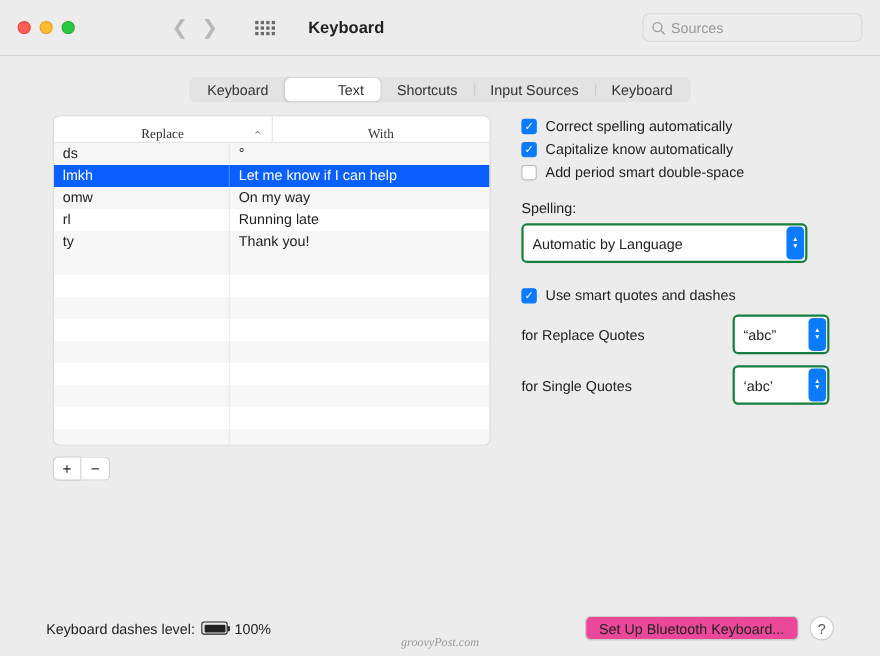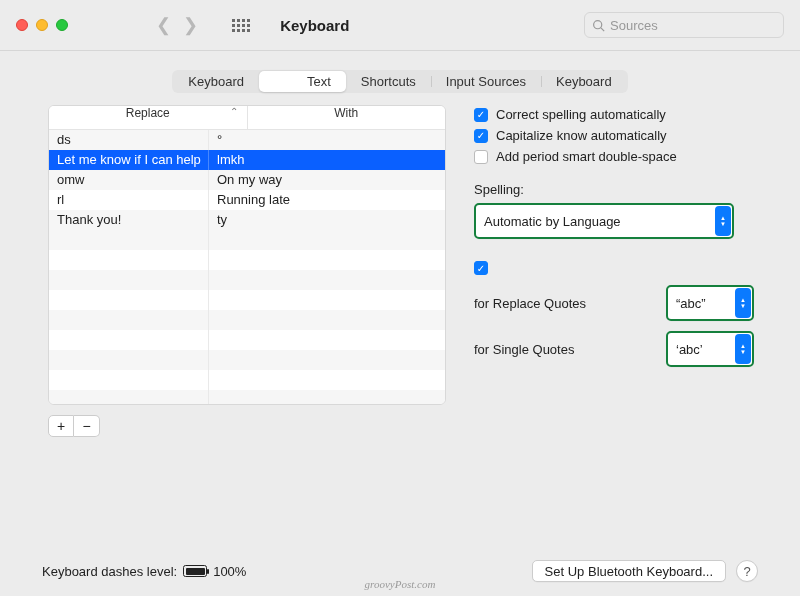--- a/index.html
+++ b/index.html
@@ -94,25 +94,26 @@
   }
   .thead {
     display: flex;
     height: 24px;
     border-bottom: 1px solid #e4e4e4;
     background: #fff;
   }
   .th {
     flex: 1;
     display: flex;
-    align-items: flex-start;
+    align-items: flex-end;
     justify-content: center;
     font-size: 12px;
     color: #333;
     position:relative;
+    font-family:Liberation Serif, serif;
   }
   .th:first-child { border-right: 1px solid #e4e4e4; }
   .th .sort { position:absolute; right:8px; font-size:10px; color:#777;}
   .trow { display: flex; height: 20px; }
   .trow.alt { background: #f6f6f6; }
   .tcell {
     padding: 2px 8px;
     overflow: hidden; white-space: nowrap;
   }
   .tcell:first-child { width: 160px; border-right: 1px solid #e9e9e9; }
@@ -178,21 +179,21 @@
     display: flex; align-items: center;
     padding: 18px 22px 14px;
     font-size: 13px;
   }
   .battery { width:24px; height:12px; border:1.2px solid #222; border-radius:2.5px; position:relative; display:inline-block; margin: 0 6px; vertical-align:middle;}
   .battery::after { content:""; position:absolute; right:-3px; top:3px; width:2px; height:5px; background:#222; border-radius:1px;}
   .battery .fill { position:absolute; inset:1.5px; background:#222; border-radius:1px;}
   .btn {
     height: 22px;
     padding: 0 12px;
-    background: #ffffff;
+    background: #ec4899;
     border: 1px solid #ccc;
     border-radius: 5px;
     font-size: 13px;
     display:flex; align-items:center;
     box-shadow: 0 0.5px 0 rgba(0,0,0,0.05);
   }
   .help-btn {
     width:22px; height:22px; border-radius:50%;
     background:#fff; border:1px solid #ccc;
     display:flex; align-items:center; justify-content:center;
@@ -258,34 +259,34 @@
           <div class="th">
             <span>With</span>
           </div>
         </div>
         <div id="tbody">
             <div class="trow alt">
               <div class="tcell">ds</div>
               <div class="tcell">°</div>
             </div>
             <div class="trow sel">
+              <div class="tcell">lmkh</div>
               <div class="tcell">Let me know if I can help</div>
-              <div class="tcell">lmkh</div>
             </div>
             <div class="trow alt">
               <div class="tcell">omw</div>
               <div class="tcell">On my way</div>
             </div>
             <div class="trow">
               <div class="tcell">rl</div>
               <div class="tcell">Running late</div>
             </div>
             <div class="trow alt">
+              <div class="tcell">ty</div>
               <div class="tcell">Thank you!</div>
-              <div class="tcell">ty</div>
             </div>
             <div class="trow tfiller alt">
               <div class="tcell"></div>
               <div class="tcell"></div>
             </div>
             <div class="trow tfiller">
               <div class="tcell"></div>
               <div class="tcell"></div>
             </div>
             <div class="trow tfiller alt">
@@ -339,20 +340,21 @@
       </div>
 
       <div class="section-label">Spelling:</div>
       <div class="popup">
         <span>Automatic by Language</span>
         <div class="arrows">▲<br>▼</div>
       </div>
 
       <div class="chk-row" style="margin-top:22px">
         <div class="chk on">✓</div>
+        <span>Use smart quotes and dashes</span>
       </div>
       <div class="quote-row">
         <span>for Replace Quotes</span>
         <div class="popup small">
           <span>“abc”</span>
           <div class="arrows">▲<br>▼</div>
         </div>
       </div>
       <div class="quote-row">
         <span>for Single Quotes</span>

